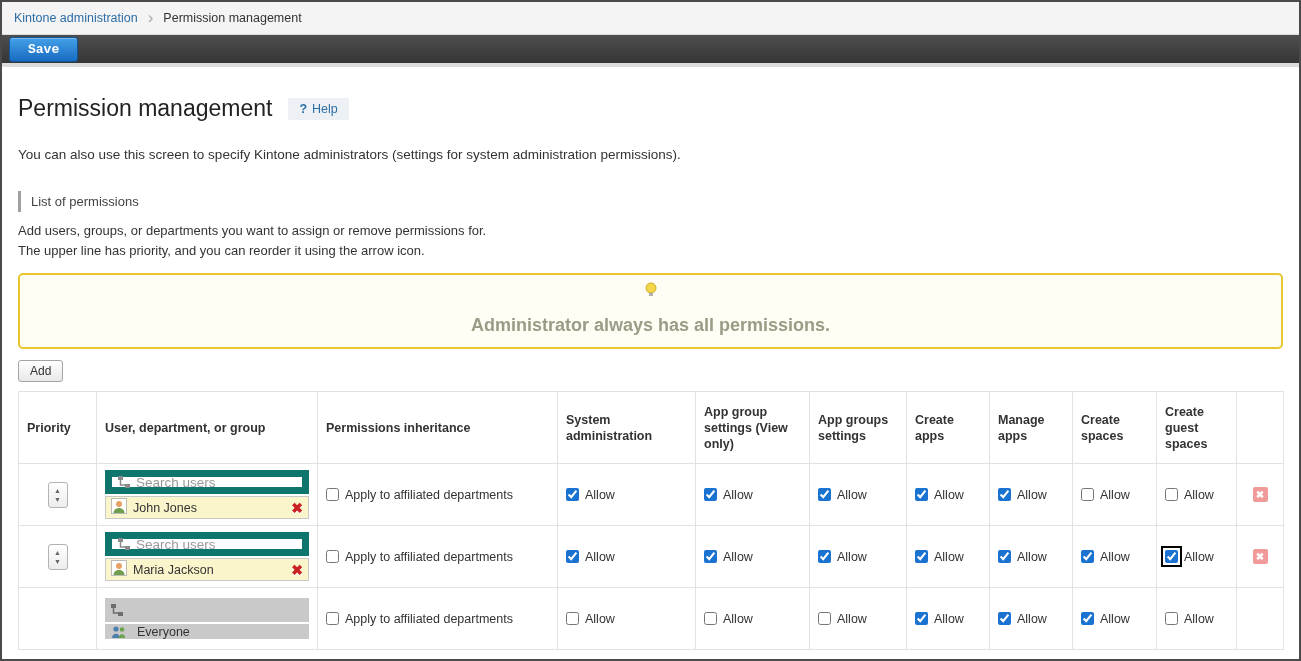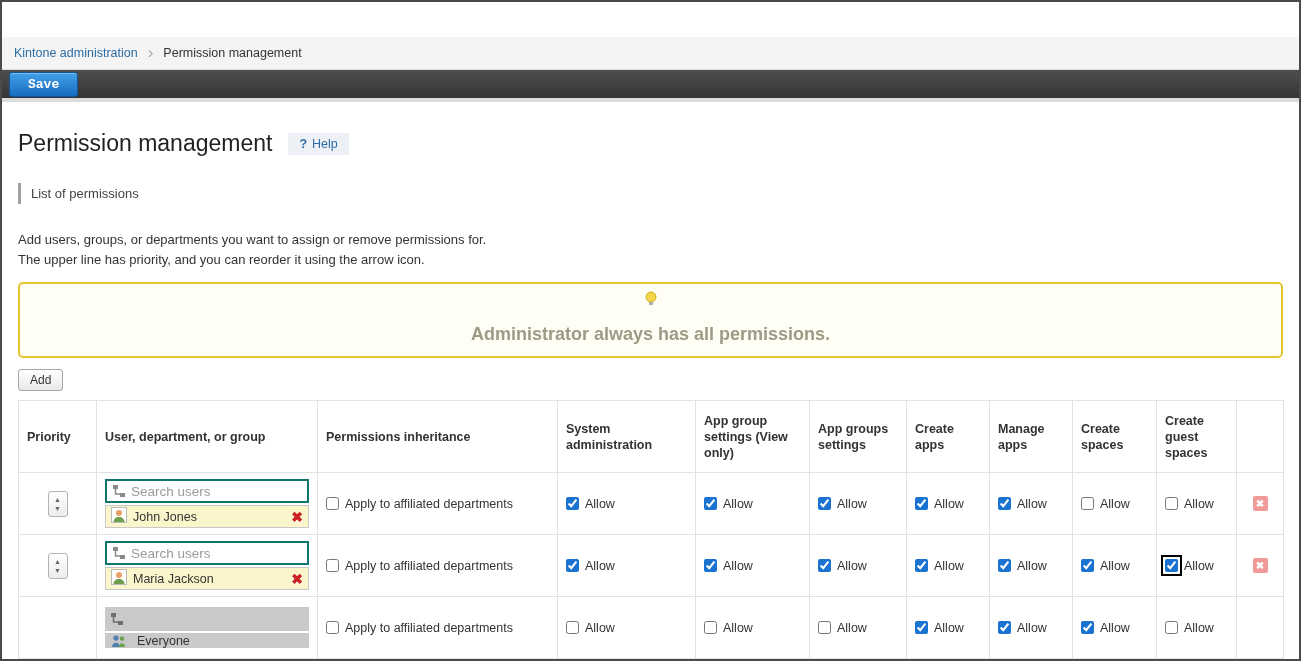--- a/index.html
+++ b/index.html
@@ -3,21 +3,21 @@
 <meta charset="utf-8">
 <style>
   * { margin:0; padding:0; box-sizing:border-box; }
   html,body { background:#fff; }
   body { font-family:"Liberation Sans", sans-serif; color:#333; }
 
   .frame { width:1301px; height:661px; border:2px solid #4a4a4a; background:#fff; overflow:hidden; }
 
   
   .breadcrumb { height:30px; background:#f4f4f4; border-bottom:1px solid #ddd;
-    display:flex; align-items:center; padding:16px 12px; font-size:12.5px; gap:10px;margin-top:35px; }
+    display:flex; align-items:center; padding:16px 12px; font-size:12.5px; gap:10px; }
   .breadcrumb .crumb-link { color:#2c6da4; text-decoration:none; cursor:pointer; }
   .crumb-sep { color:#a9a9a9; font-size:17px; line-height:1; transform:translateY(-1px); }
   .crumb-current { color:#333; }
 
   
   .toolbar { height:32px; background:linear-gradient(#4e4e4e,#353535);
     display:flex; align-items:center; padding:0 7px; border-bottom:4px solid #dcdcdc; }
   .save-btn { background:linear-gradient(#44a0e8,#176cc0); color:#fff; font-weight:bold;
     font-size:13px; font-family:Liberation Mono, monospace; border:1px solid #10549a; border-radius:3px;
     padding:4px 18px; cursor:pointer; box-shadow:inset 0 1px 0 rgba(255,255,255,.3); }
@@ -28,21 +28,21 @@
   h1 { font-size:23px; font-weight:500; color:#222; }
   .help { display:inline-flex; align-items:center; gap:5px; background:#edf1f6;
     padding:4px 11px; font-size:12.5px; color:#2c6da4; text-decoration:none; cursor:pointer; }
   .help .q { font-weight:bold; }
 
   .intro { margin-top:22px; font-size:13.5px; line-height:21px; color:#333; }
 
   .section-title { margin-top:26px; border-left:3px solid #9f9f9f; padding-left:10px;
     font-size:13px; color:#444; line-height:21px; }
 
-  .desc { margin-top:26px; font-size:13px; line-height:20px; color:#333; }
+  .desc { margin-top:9px; font-size:13px; line-height:20px; color:#333; }
 
   .notice { margin-top:12px; border:2px solid #e8c62e; border-radius:5px; background:#fffef5;
     text-align:center; padding:7px 0 11px; }
   .notice .bulb { display:inline-block; height:16px; }
   .notice-text { font-size:18px; font-weight:bold; color:#9b9b86; margin-top:13px; }
 
   .add-btn { margin-top:11px; background:linear-gradient(#ffffff,#e8e8e8); border:1px solid #a5a5a5;
     border-radius:3px; font-size:12px; font-family:"Liberation Sans",sans-serif; color:#333;
     padding:3px 11px; cursor:pointer; }
 
@@ -53,21 +53,21 @@
   th { font-size:12.5px; font-weight:bold; color:#333; text-align:left;
     padding:8px; vertical-align:middle; height:72px; background:#fff; line-height:16px; }
   td { padding:5px 8px; vertical-align:middle; height:62px; font-size:12.5px; background:#fff; }
   td.c-priority { text-align:center; }
 
   .stepper { width:20px; margin:0 auto; border:1px solid #b3b3b3; border-radius:3px;
     background:linear-gradient(#fff,#ececec); display:flex; flex-direction:column;
     align-items:center; padding:3px 0; cursor:pointer; }
   .tri { font-size:7px; color:#666; line-height:9px; }
 
-  .search-box { display:flex; align-items:center; border:2px solid #0f766e; background:#fff;
+  .search-box { display:flex; align-items:center; border:7px solid #0f766e; background:#fff;
     height:24px; padding:0 5px; gap:5px; }
   .search-box input { border:none; outline:none; flex:1; min-width:0; font-size:13.5px;
     color:#333; font-family:"Liberation Sans",sans-serif; background:transparent; }
   .search-box input::placeholder { color:#9a9a9a; }
   .org-icon { display:inline-flex; flex-shrink:0; cursor:pointer; }
 
   .chip { display:flex; align-items:center; margin-top:2px; border:1px solid #c8c8c8;
     background:#fbf5cb; height:23px; padding:0 5px; gap:6px; }
   .chip-name { flex:1; font-size:12.5px; color:#333; white-space:nowrap; overflow:hidden; }
   .chip-remove { color:#c92121; font-weight:bold; font-size:14px; line-height:1;
@@ -106,20 +106,21 @@
 
     <div class="title-row">
       <h1>Permission management</h1>
       <a class="help">
         <span class="q">?</span>
         <span>Help</span>
       </a>
     </div>
 
     <div class="intro">
+      <div>You can also use this screen to specify Kintone administrators (settings for system administration permissions).</div>
     </div>
 
     <div class="section-title">List of permissions</div>
 
     <div class="desc">
       <div>Add users, groups, or departments you want to assign or remove permissions for.</div>
       <div>The upper line has priority, and you can reorder it using the arrow icon.</div>
     </div>
 
     <div class="notice">

